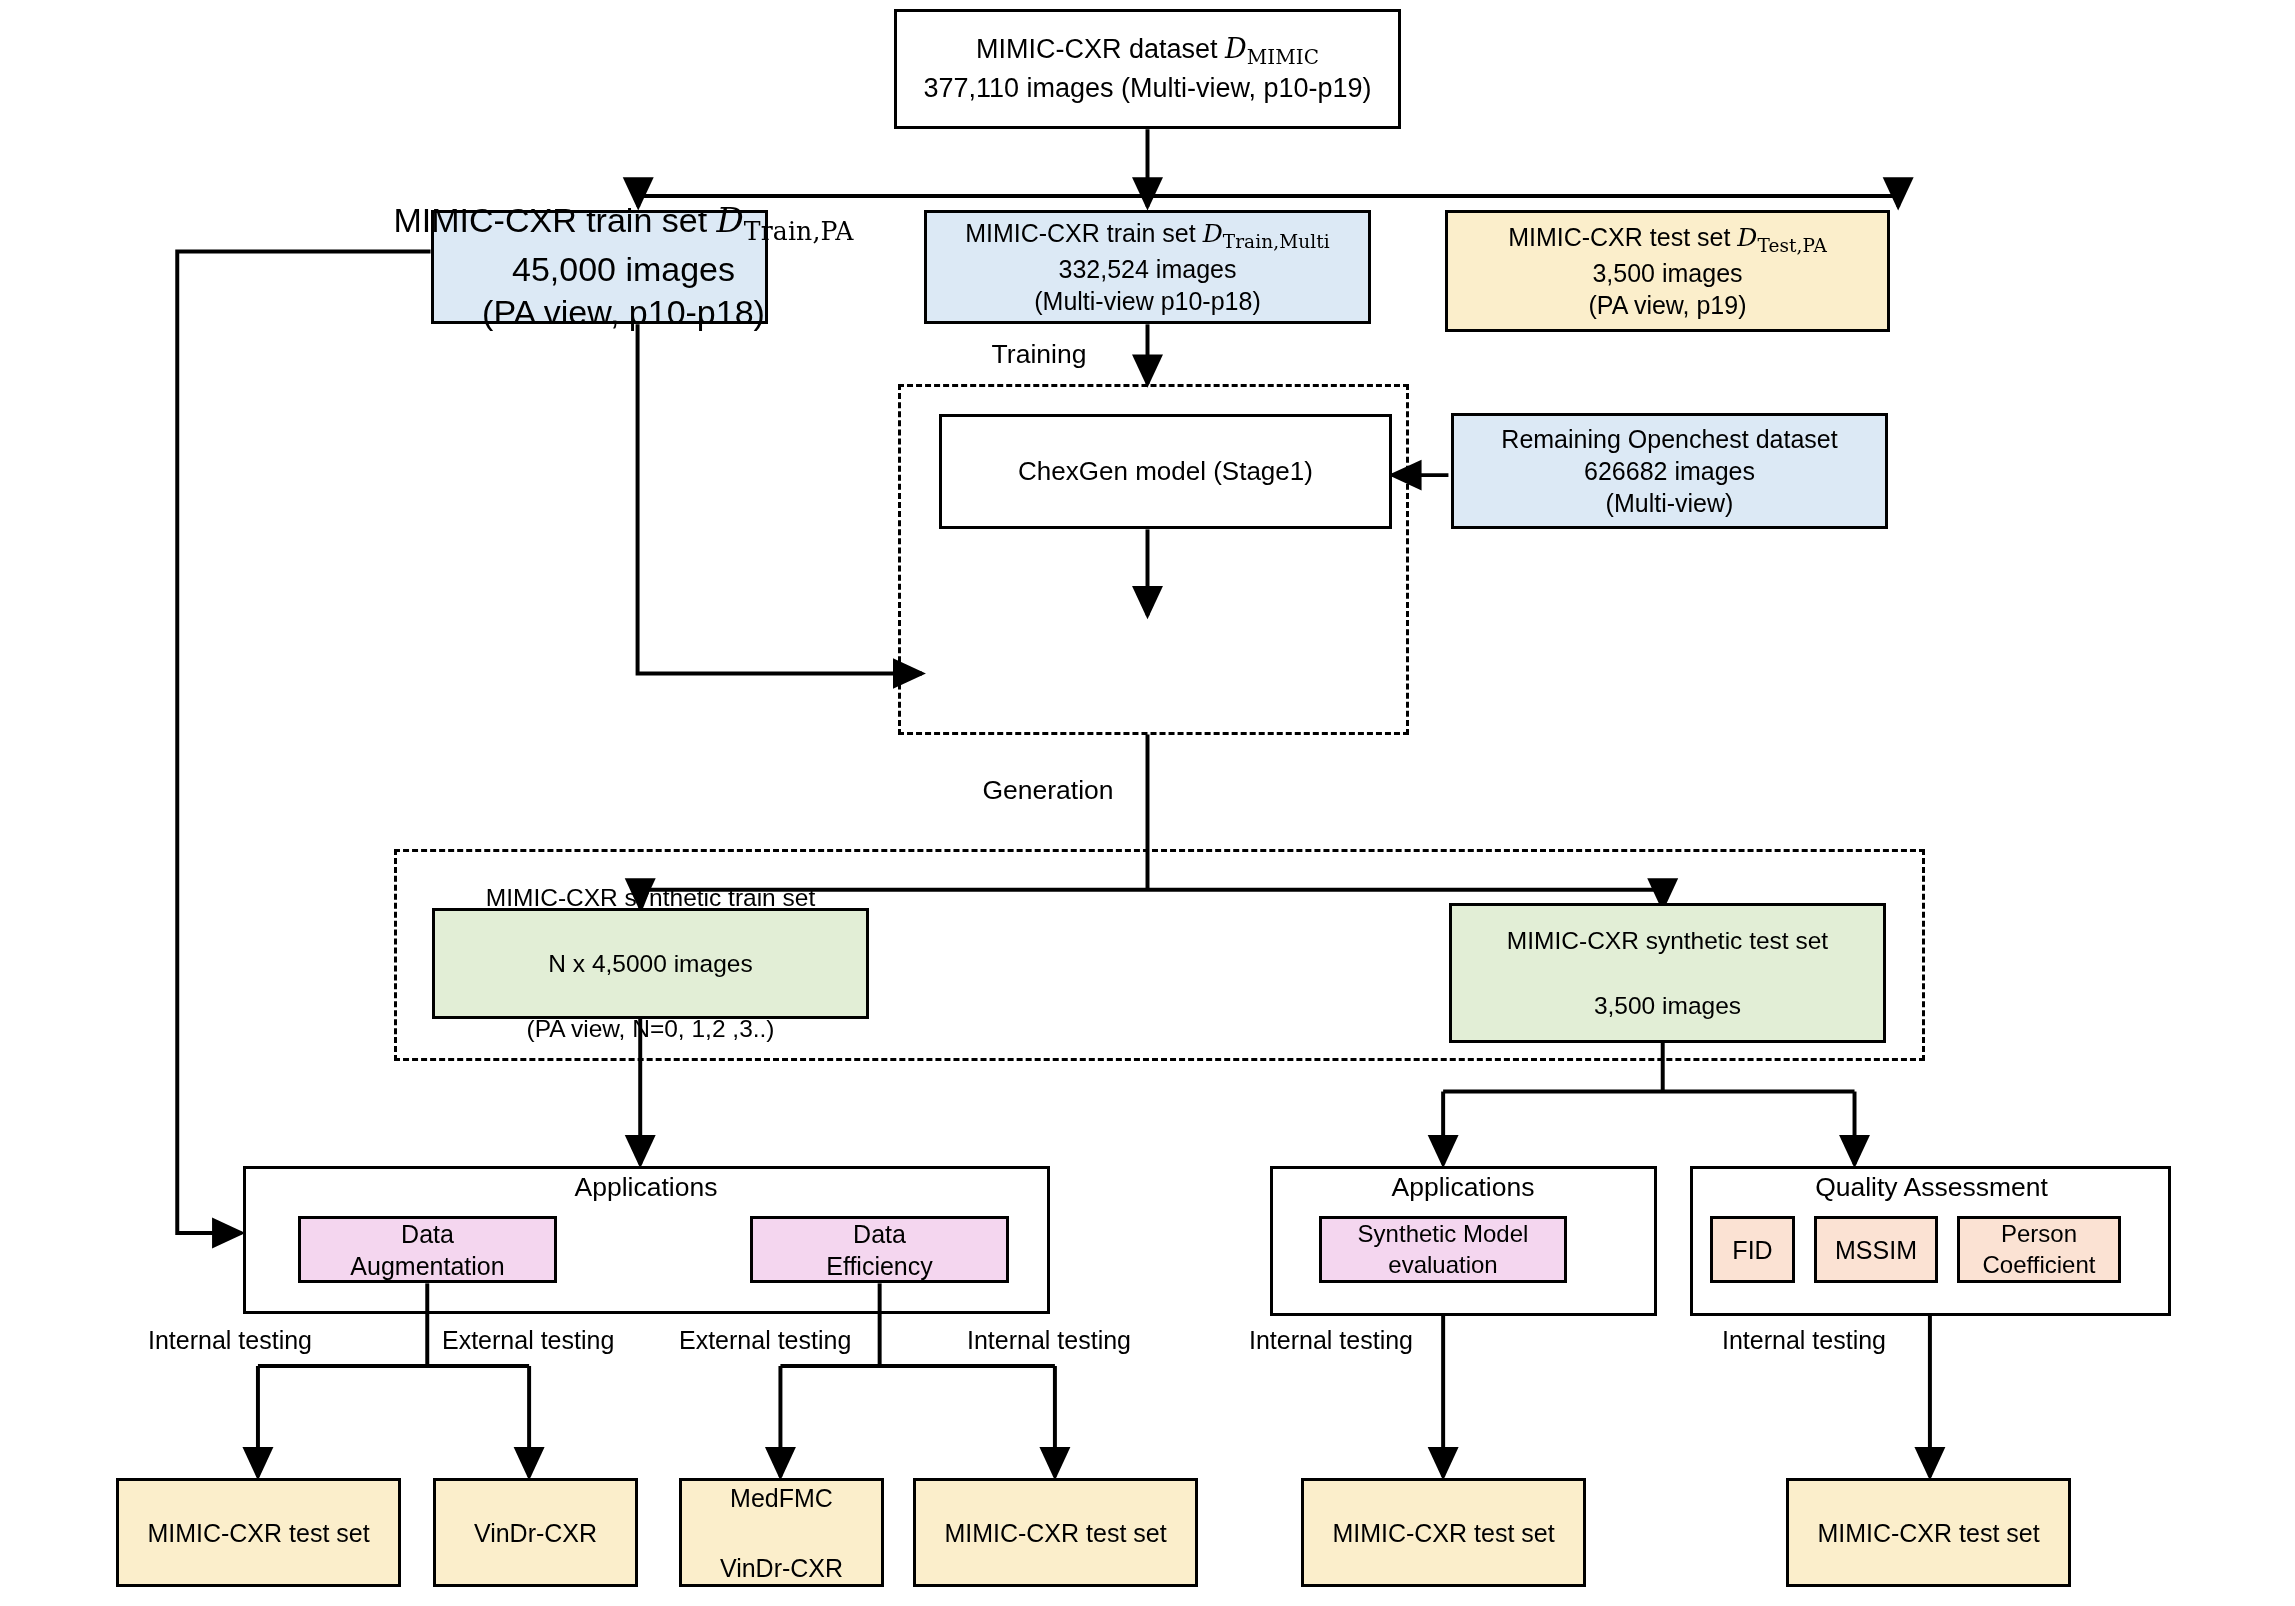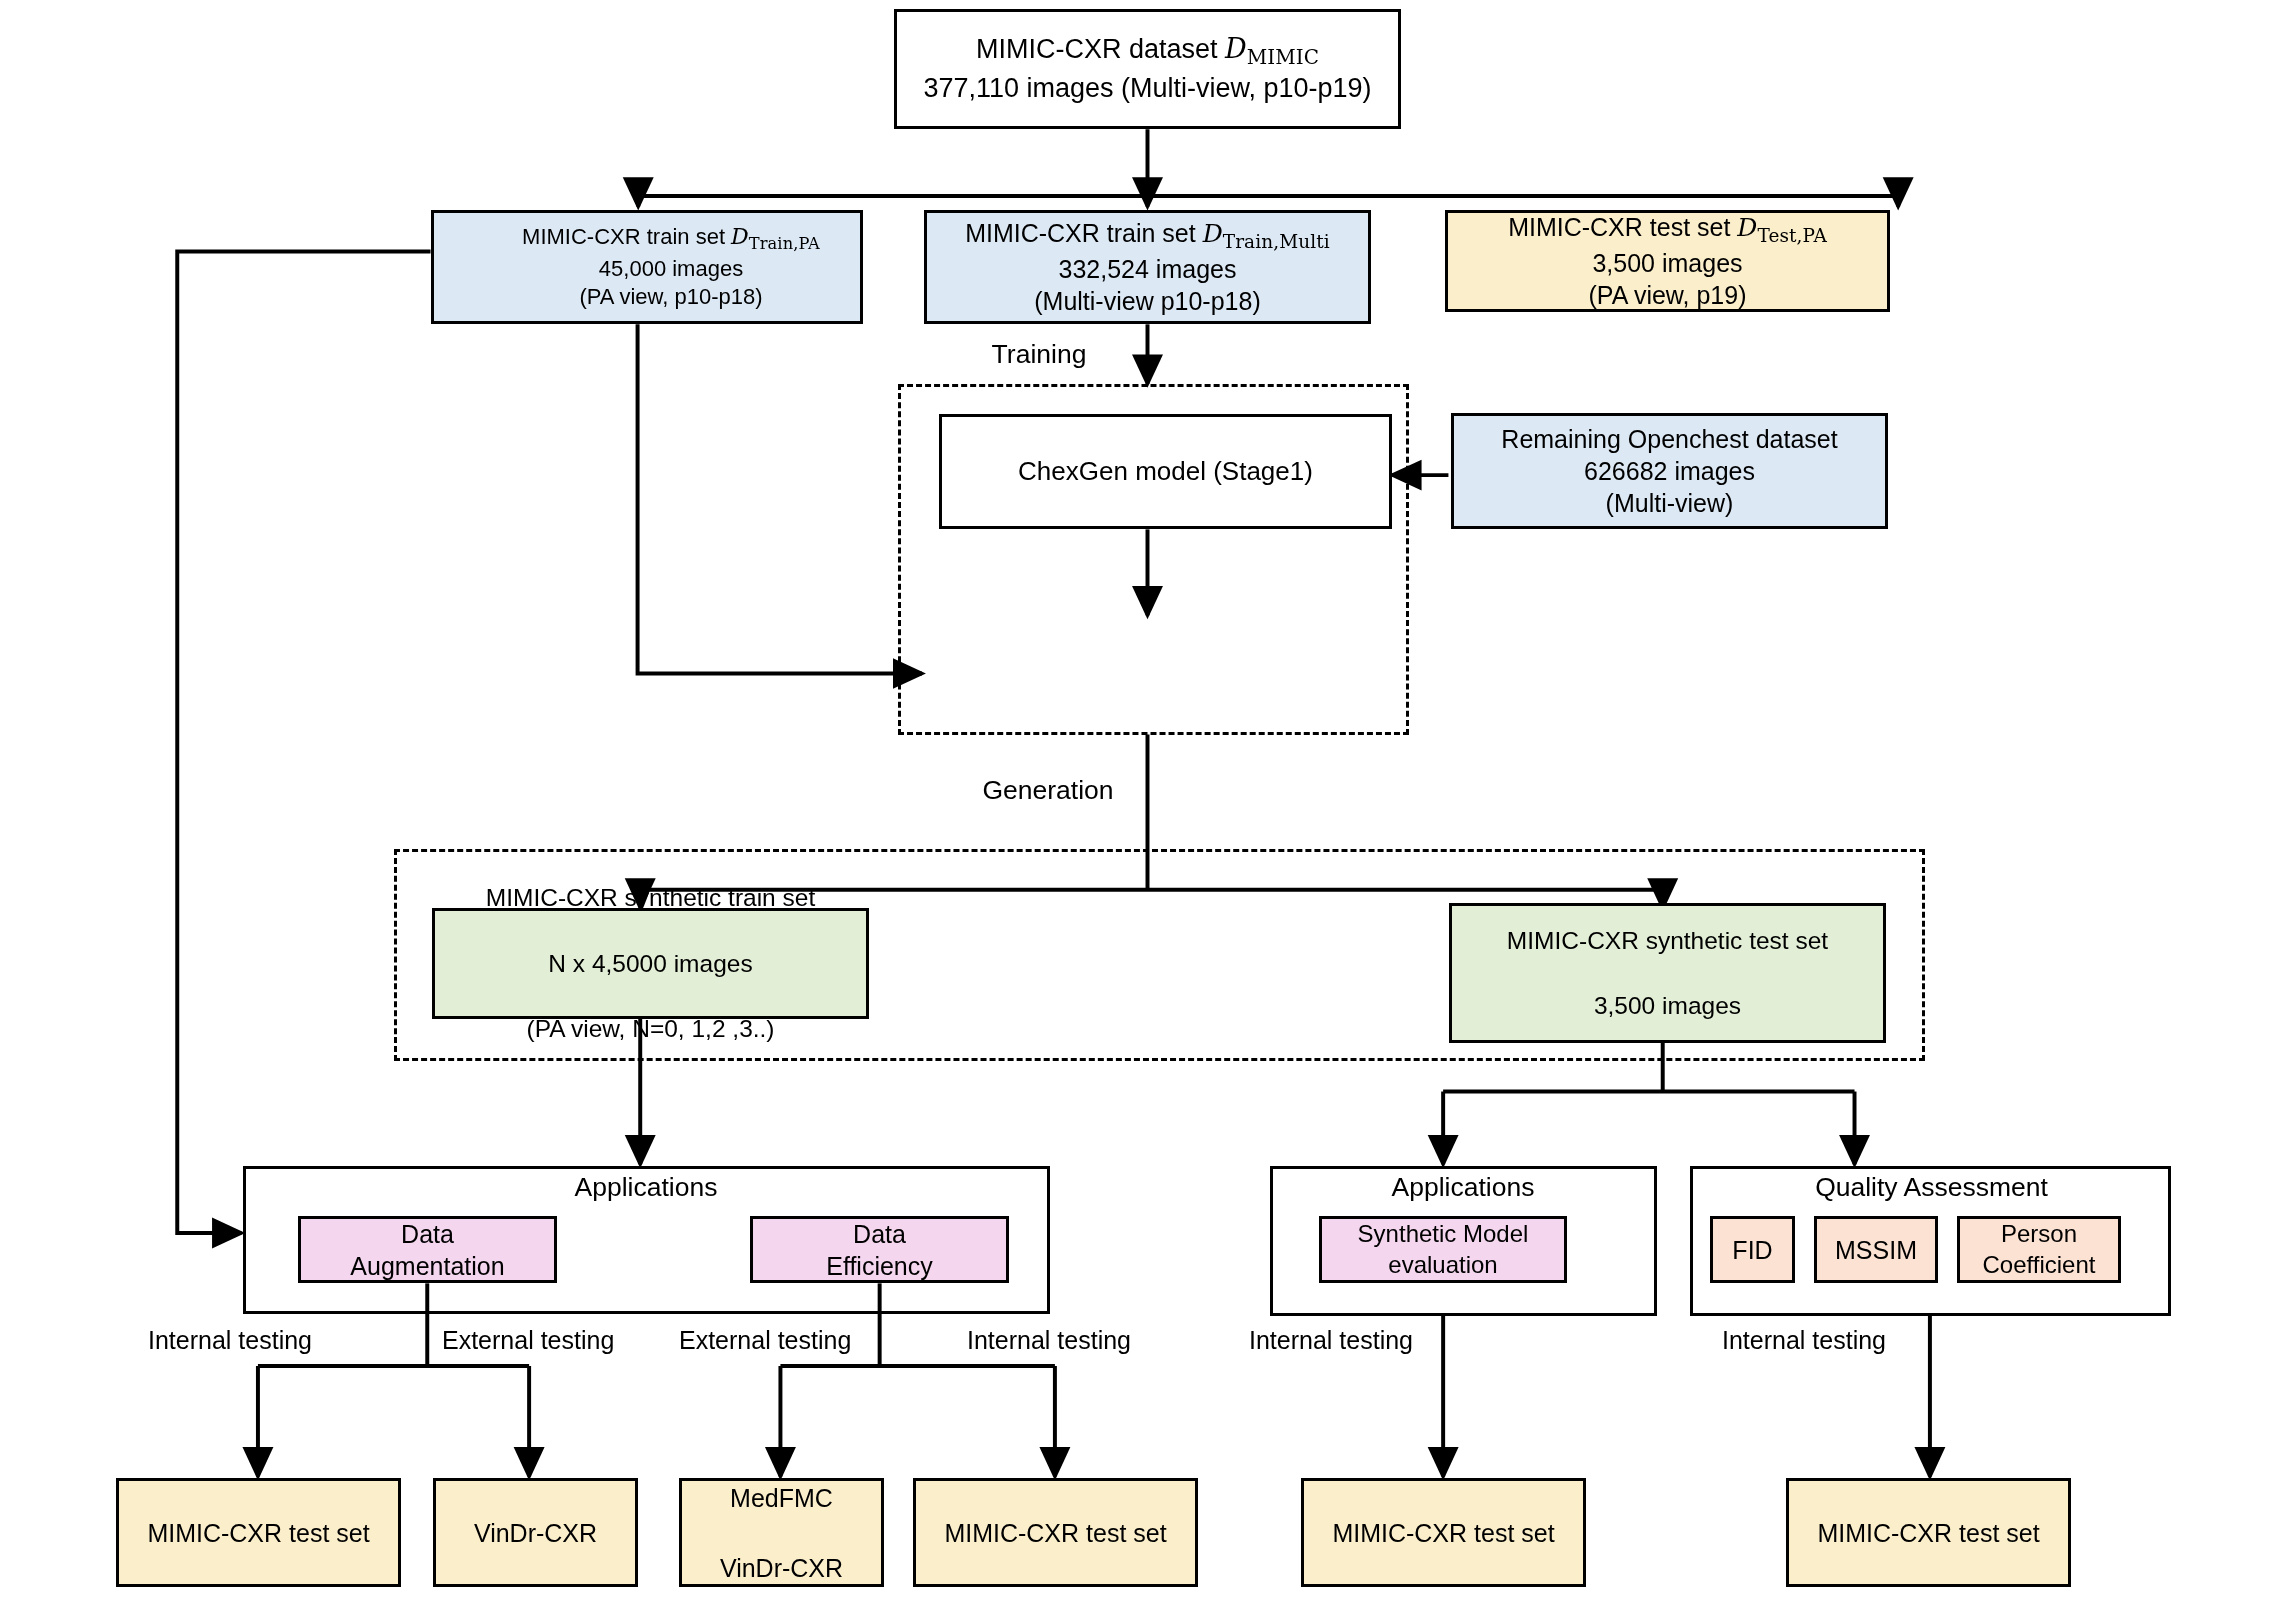--- a/index.html
+++ b/index.html
@@ -90,33 +90,33 @@
   <div class="dashed" style="left:394px;top:849px;width:1531px;height:212px;"></div>
 
   <div class="grouptitle" style="left:953px;top:339px;width:172px;font-size:26.5px;">Training</div>
   <div class="grouptitle" style="left:949px;top:775px;width:198px;font-size:26.5px;">Generation</div>
 
   <div class="node white" style="left:894px;top:8.6px;width:507px;height:120px;font-size:27px;">
     <span class="ln"><span>MIMIC-CXR dataset </span><span class="cal">D</span><span class="sub serif">MIMIC</span></span>
     <span class="ln">377,110 images (Multi-view, p10-p19)</span>
   </div>
 
-  <div class="node blue" style="left:431px;top:210px;width:432px;height:114px;font-size:22px;padding-left:48px;">
+  <div class="node blue" style="left:431px;top:210px;width:337px;height:114px;font-size:34px;padding-left:48px;">
     <span class="ln"><span>MIMIC-CXR train set </span><span class="cal">D</span><span class="sub serif">Train,PA</span></span>
     <span class="ln">45,000 images</span>
     <span class="ln">(PA view, p10-p18)</span>
   </div>
 
   <div class="node blue" style="left:924px;top:210px;width:447px;height:114px;font-size:25px;">
     <span class="ln"><span>MIMIC-CXR train set </span><span class="cal">D</span><span class="sub serif">Train,Multi</span></span>
     <span class="ln">332,524 images</span>
     <span class="ln">(Multi-view p10-p18)</span>
   </div>
 
-  <div class="node yellow" style="left:1445px;top:210px;width:445px;height:102px;font-size:25px;">
+  <div class="node yellow" style="left:1445px;top:210px;width:445px;height:122px;font-size:25px;">
     <span class="ln"><span>MIMIC-CXR test set </span><span class="cal">D</span><span class="sub serif">Test,PA</span></span>
     <span class="ln">3,500 images</span>
     <span class="ln">(PA view, p19)</span>
   </div>
 
   <div class="node white" style="left:939px;top:414px;width:453px;height:115px;font-size:26px;">
     <span class="ln">ChexGen model (Stage1)</span>
   </div>
 
 

